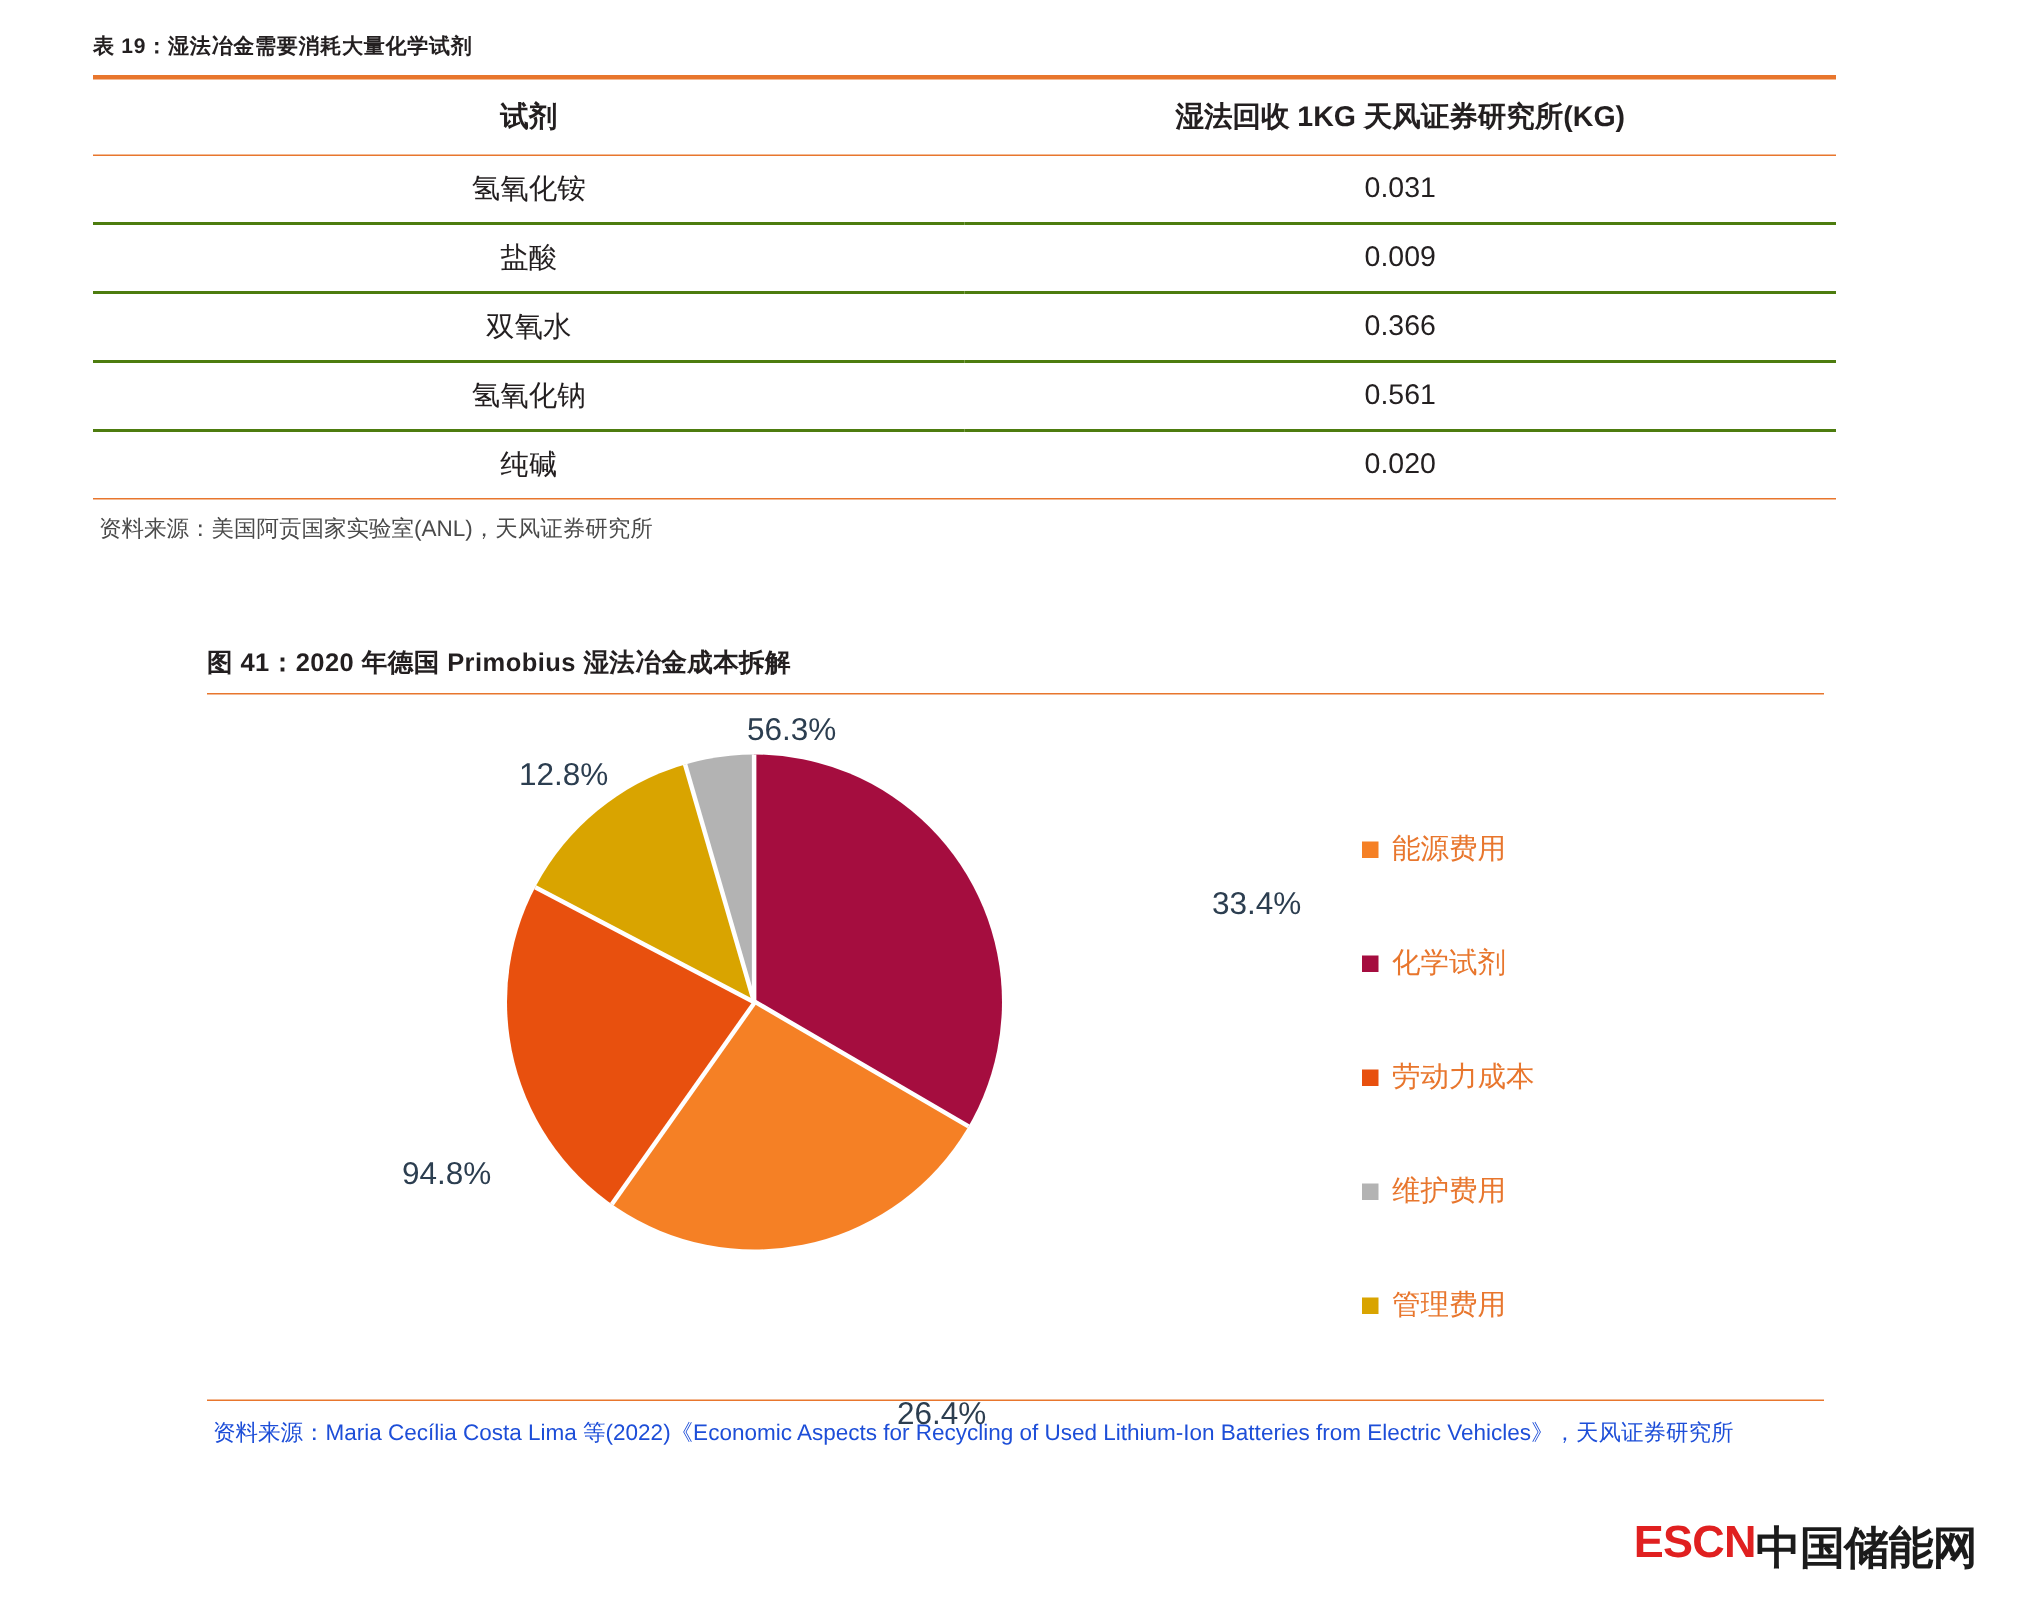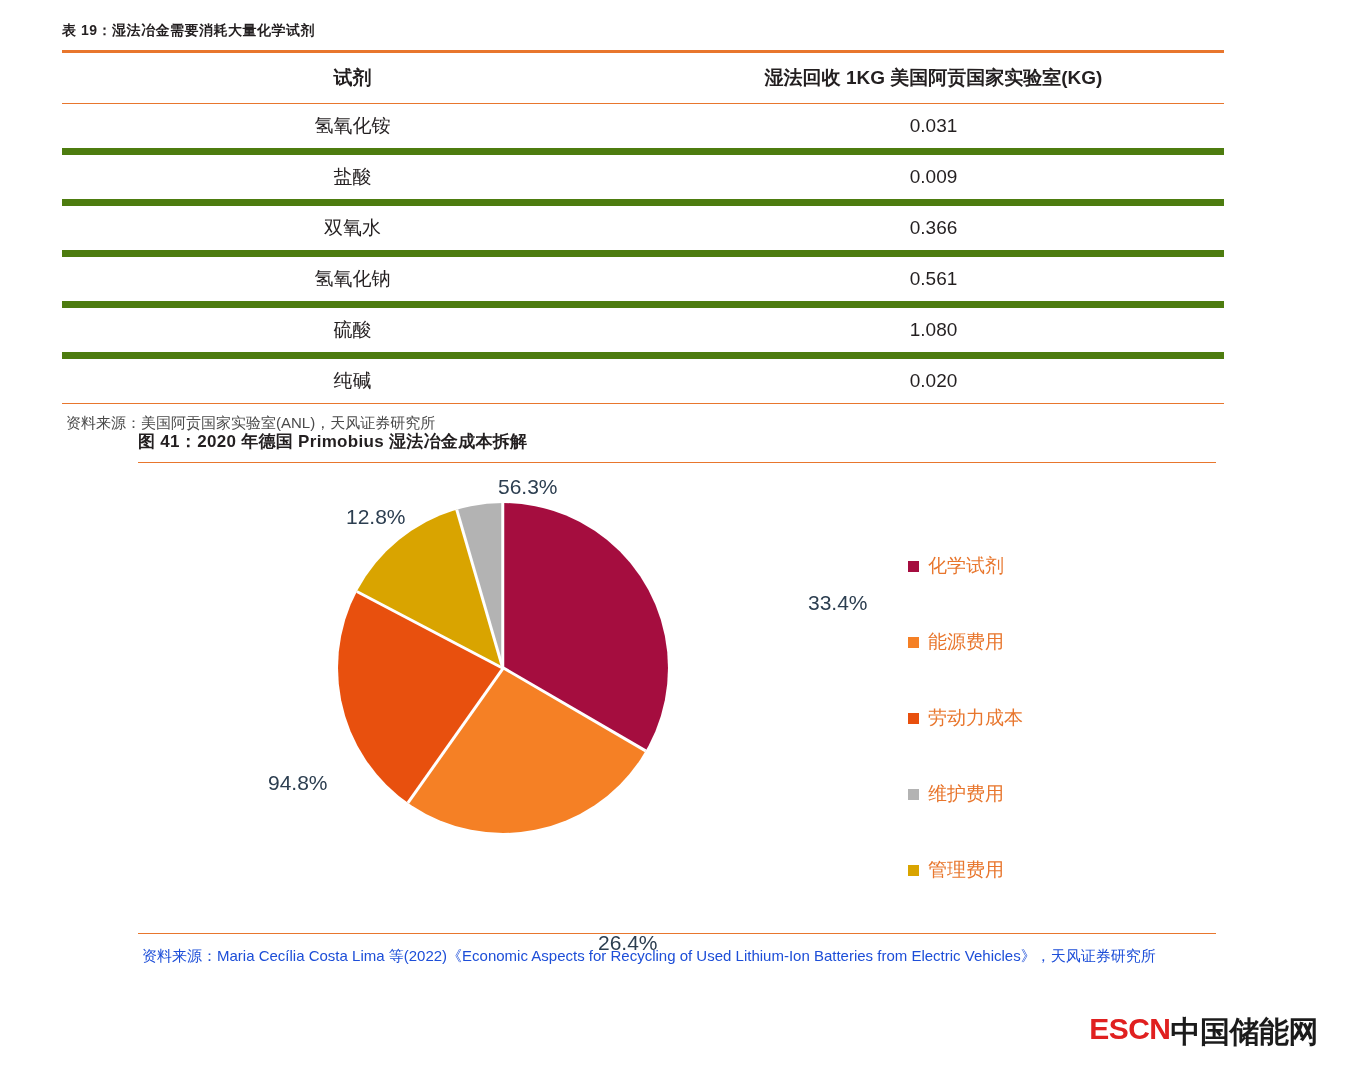--- a/index.html
+++ b/index.html
@@ -48,21 +48,21 @@
     font-weight: bold;
     padding: 12px 0 12px 0;
     text-align: center;
     color: #231f20;
   }
   table.data-table td {
     font-size: 19px;
     padding: 9px 0 9px 0;
     text-align: center;
     color: #231f20;
-    border-top: 7px solid #4d7c0f;
+    border-top: 2px solid #4d7c0f;
     font-weight: normal;
   }
   table.data-table tr:first-child td {
     border-top: none;
   }
   table.data-table col.c1 { width: 50%; }
   table.data-table col.c2 { width: 50%; }
   .table-source {
     font-size: 15px;
     color: #4a4a4a;
@@ -171,21 +171,21 @@
   <div class="table-title">表 19：湿法冶金需要消耗大量化学试剂</div>
   <div class="rule-thick"></div>
   <table class="data-table">
     <colgroup>
         <col class="c1">
         <col class="c2">
       </colgroup>
     <thead>
       <tr>
         <th>试剂</th>
-        <th>湿法回收 1KG 美国阿贡国家实验室(KG)</th>
+        <th>湿法回收 1KG 天风证券研究所(KG)</th>
       </tr>
     </thead>
   </table>
   <div class="rule-thin"></div>
   <table class="data-table">
     <colgroup>
         <col class="c1">
         <col class="c2">
       </colgroup>
     <tbody>
@@ -197,24 +197,20 @@
         <td>盐酸</td>
         <td>0.009</td>
       </tr>
       <tr>
         <td>双氧水</td>
         <td>0.366</td>
       </tr>
       <tr>
         <td>氢氧化钠</td>
         <td>0.561</td>
-      </tr>
-      <tr>
-        <td>硫酸</td>
-        <td>1.080</td>
       </tr>
       <tr>
         <td>纯碱</td>
         <td>0.020</td>
       </tr>
     </tbody>
   </table>
   <div class="rule-thin"></div>
   <div class="table-source">资料来源：美国阿贡国家实验室(ANL)，天风证券研究所</div>
 </div>
@@ -235,26 +231,26 @@
     </div>
 
     <div class="slice-label" style="left:670px; top:128px;">33.4%</div>
     <div class="slice-label" style="left:460px; top:468px;">26.4%</div>
     <div class="slice-label" style="left:130px; top:308px;">94.8%</div>
     <div class="slice-label" style="left:208px; top:42px;">12.8%</div>
     <div class="slice-label" style="left:360px; top:12px;">56.3%</div>
 
     <div class="legend">
       <div class="legend-item">
+        <span class="legend-swatch" style="background:#f58025;"></span>
+        <span class="legend-label">能源费用</span>
+      </div>
+      <div class="legend-item">
         <span class="legend-swatch" style="background:#a50d3f;"></span>
         <span class="legend-label">化学试剂</span>
-      </div>
-      <div class="legend-item">
-        <span class="legend-swatch" style="background:#f58025;"></span>
-        <span class="legend-label">能源费用</span>
       </div>
       <div class="legend-item">
         <span class="legend-swatch" style="background:#e8500e;"></span>
         <span class="legend-label">劳动力成本</span>
       </div>
       <div class="legend-item">
         <span class="legend-swatch" style="background:#b3b3b3;"></span>
         <span class="legend-label">维护费用</span>
       </div>
       <div class="legend-item">

